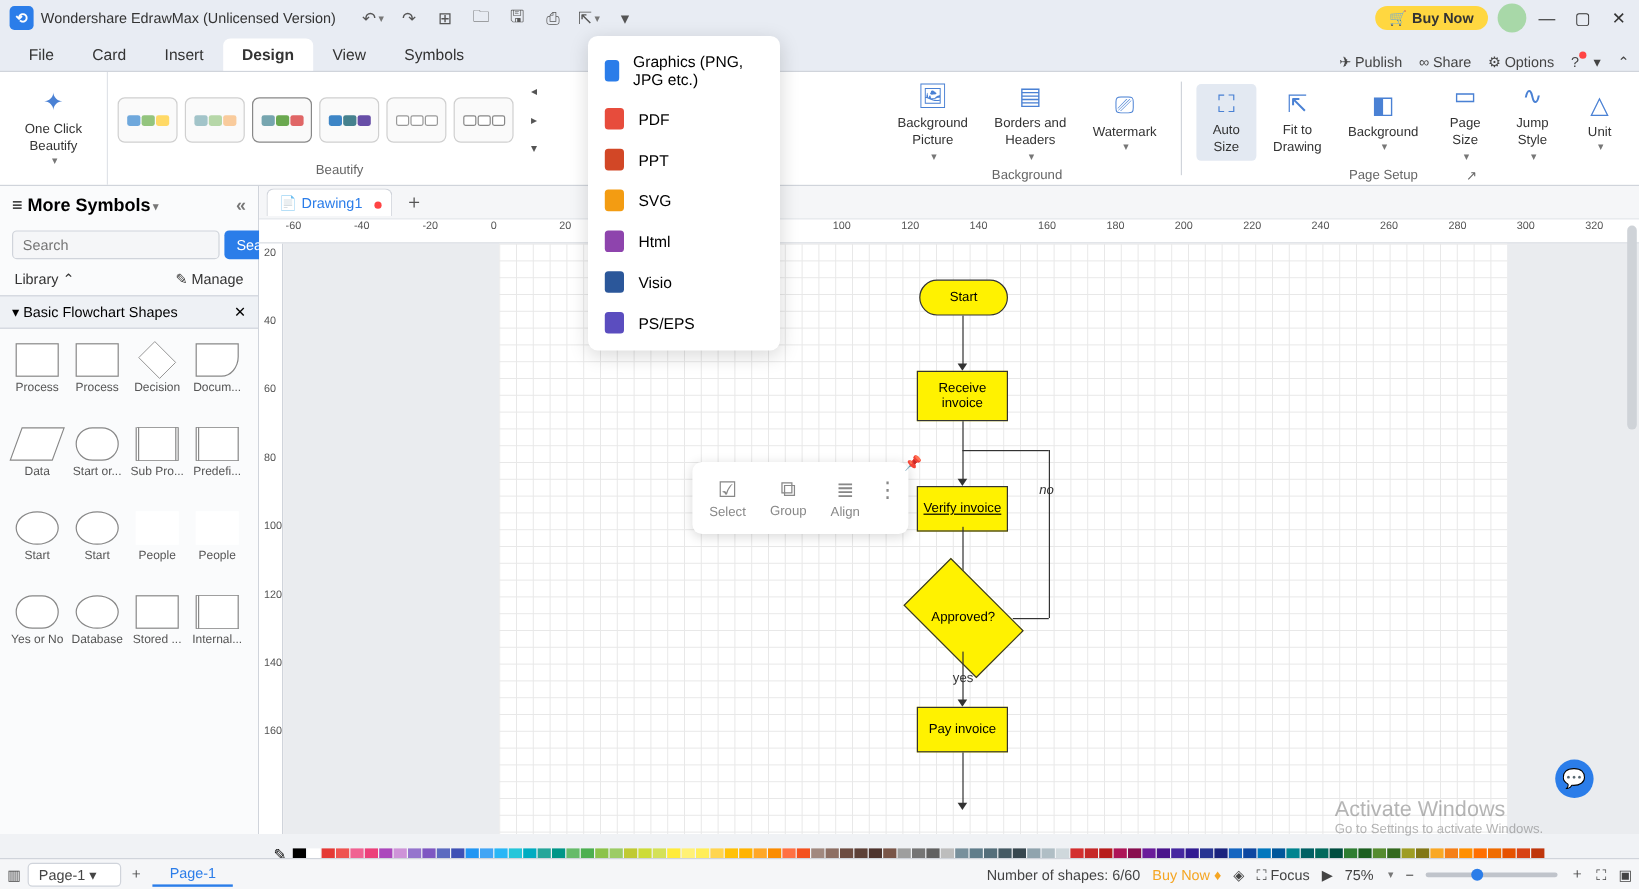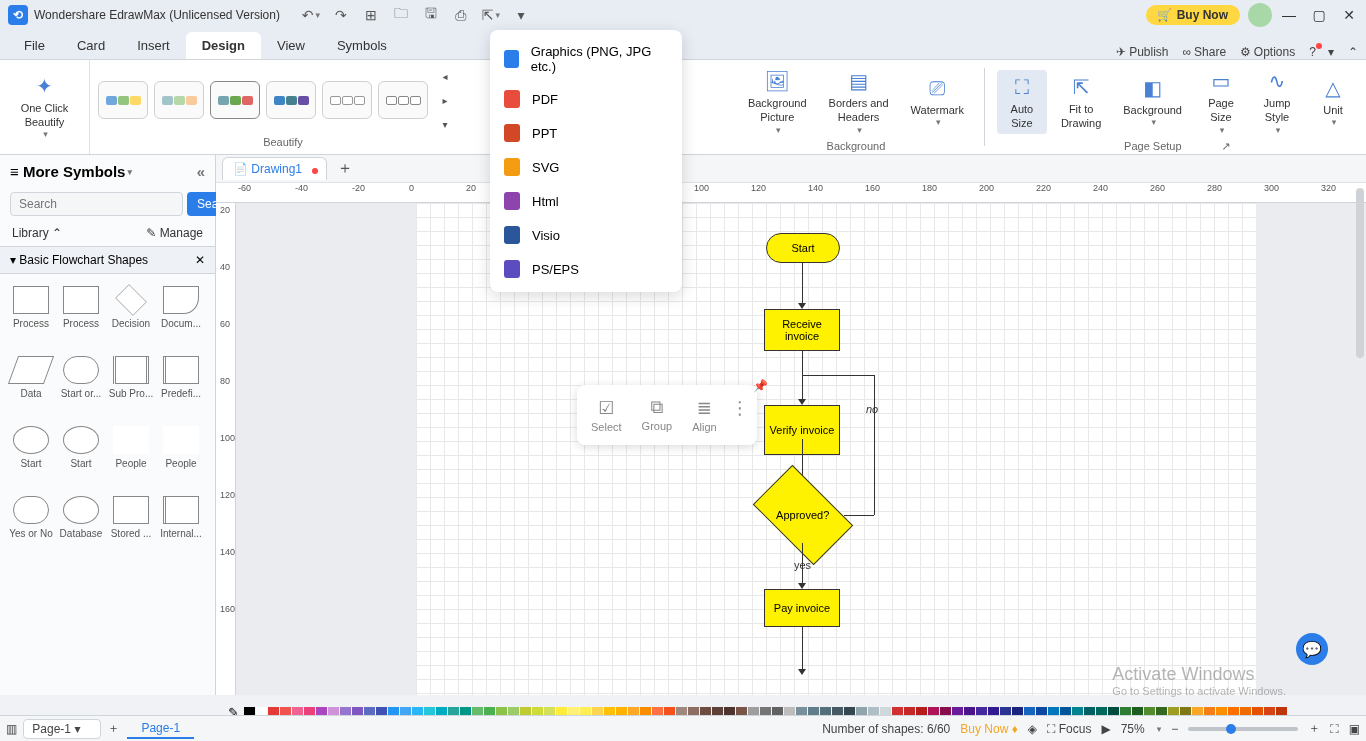--- a/index.html
+++ b/index.html
@@ -78,21 +78,21 @@
 
 .fc-shape { position:absolute; background:#fff200; border:1px solid #333; font-size:11px; display:flex; align-items:center; justify-content:center; text-align:center; }
 .fc-term { border-radius:18px; }
 .fc-decision { width:86px; height:56px; transform:rotate(45deg); }
 .fc-decision span { transform:rotate(-45deg); }
 .fc-line { position:absolute; background:#333;}
 .arrow-down { width:0; height:0; border-left:4px solid transparent; border-right:4px solid transparent; border-top:6px solid #333; position:absolute;}
 .branch-lbl { position:absolute; font-size:11px; color:#333;}
 
 
-.export-menu { position:absolute; left:490px; top:30px; width:192px; background:#fff; border-radius:8px; box-shadow:0 4px 16px rgba(0,0,0,.15); padding:6px 0; z-index:100;}
+.export-menu { position:absolute; left:490px; top:30px; width:160px; background:#fff; border-radius:8px; box-shadow:0 4px 16px rgba(0,0,0,.15); padding:6px 0; z-index:100;}
 .export-item { padding:8px 14px; font-size:13px; display:flex; align-items:center; gap:12px; cursor:pointer;}
 .file-icn { width:16px; height:18px; border-radius:3px; display:inline-block;}
 
 
 .float-bar { position:absolute; left:577px; top:385px; background:#fff; border-radius:8px; box-shadow:0 2px 10px rgba(0,0,0,.15); display:flex; padding:8px; gap:8px; z-index:50;}
 .float-btn { display:flex; flex-direction:column; align-items:center; font-size:11px; color:#888; padding:4px 6px; cursor:pointer;}
 .float-icn { font-size:18px; margin-bottom:2px;}
 .pin-icn { position:absolute; right:-12px; top:-6px; font-size:12px;}
 
 
@@ -422,21 +422,21 @@
 
       <div class="fc-shape fc-term" style="left:530px; top:30px; width:74px; height:30px;">
           <span>Start</span>
         </div>
       <div class="fc-line" style="left:566px; top:60px; width:1px; height:42px;"></div>
         <div class="arrow-down" style="left:562px; top:100px;"></div>
       <div class="fc-shape" style="left:528px; top:106px; width:76px; height:42px; white-space:pre-line;"><span>Receive
 invoice</span></div>
       <div class="fc-line" style="left:566px; top:148px; width:1px; height:50px;"></div>
         <div class="arrow-down" style="left:562px; top:196px;"></div>
-      <div class="fc-shape" style="left:528px; top:202px; width:76px; height:50px;">
+      <div class="fc-shape" style="left:528px; top:202px; width:76px; height:38px;text-decoration:underline;">
           <span>Verify invoice</span>
         </div>
       <div class="fc-line" style="left:566px; top:236px; width:1px; height:48px;"></div>
         <div class="arrow-down" style="left:562px; top:280px;"></div>
       <div class="fc-shape fc-decision" style="left:524px; top:284px;">
           <span>Approved?</span>
         </div>
 
       <div class="fc-line" style="left:608px; top:312px; width:30px; height:1px;"></div>
       <div class="fc-line" style="left:638px; top:172px; width:1px; height:140px;"></div>

